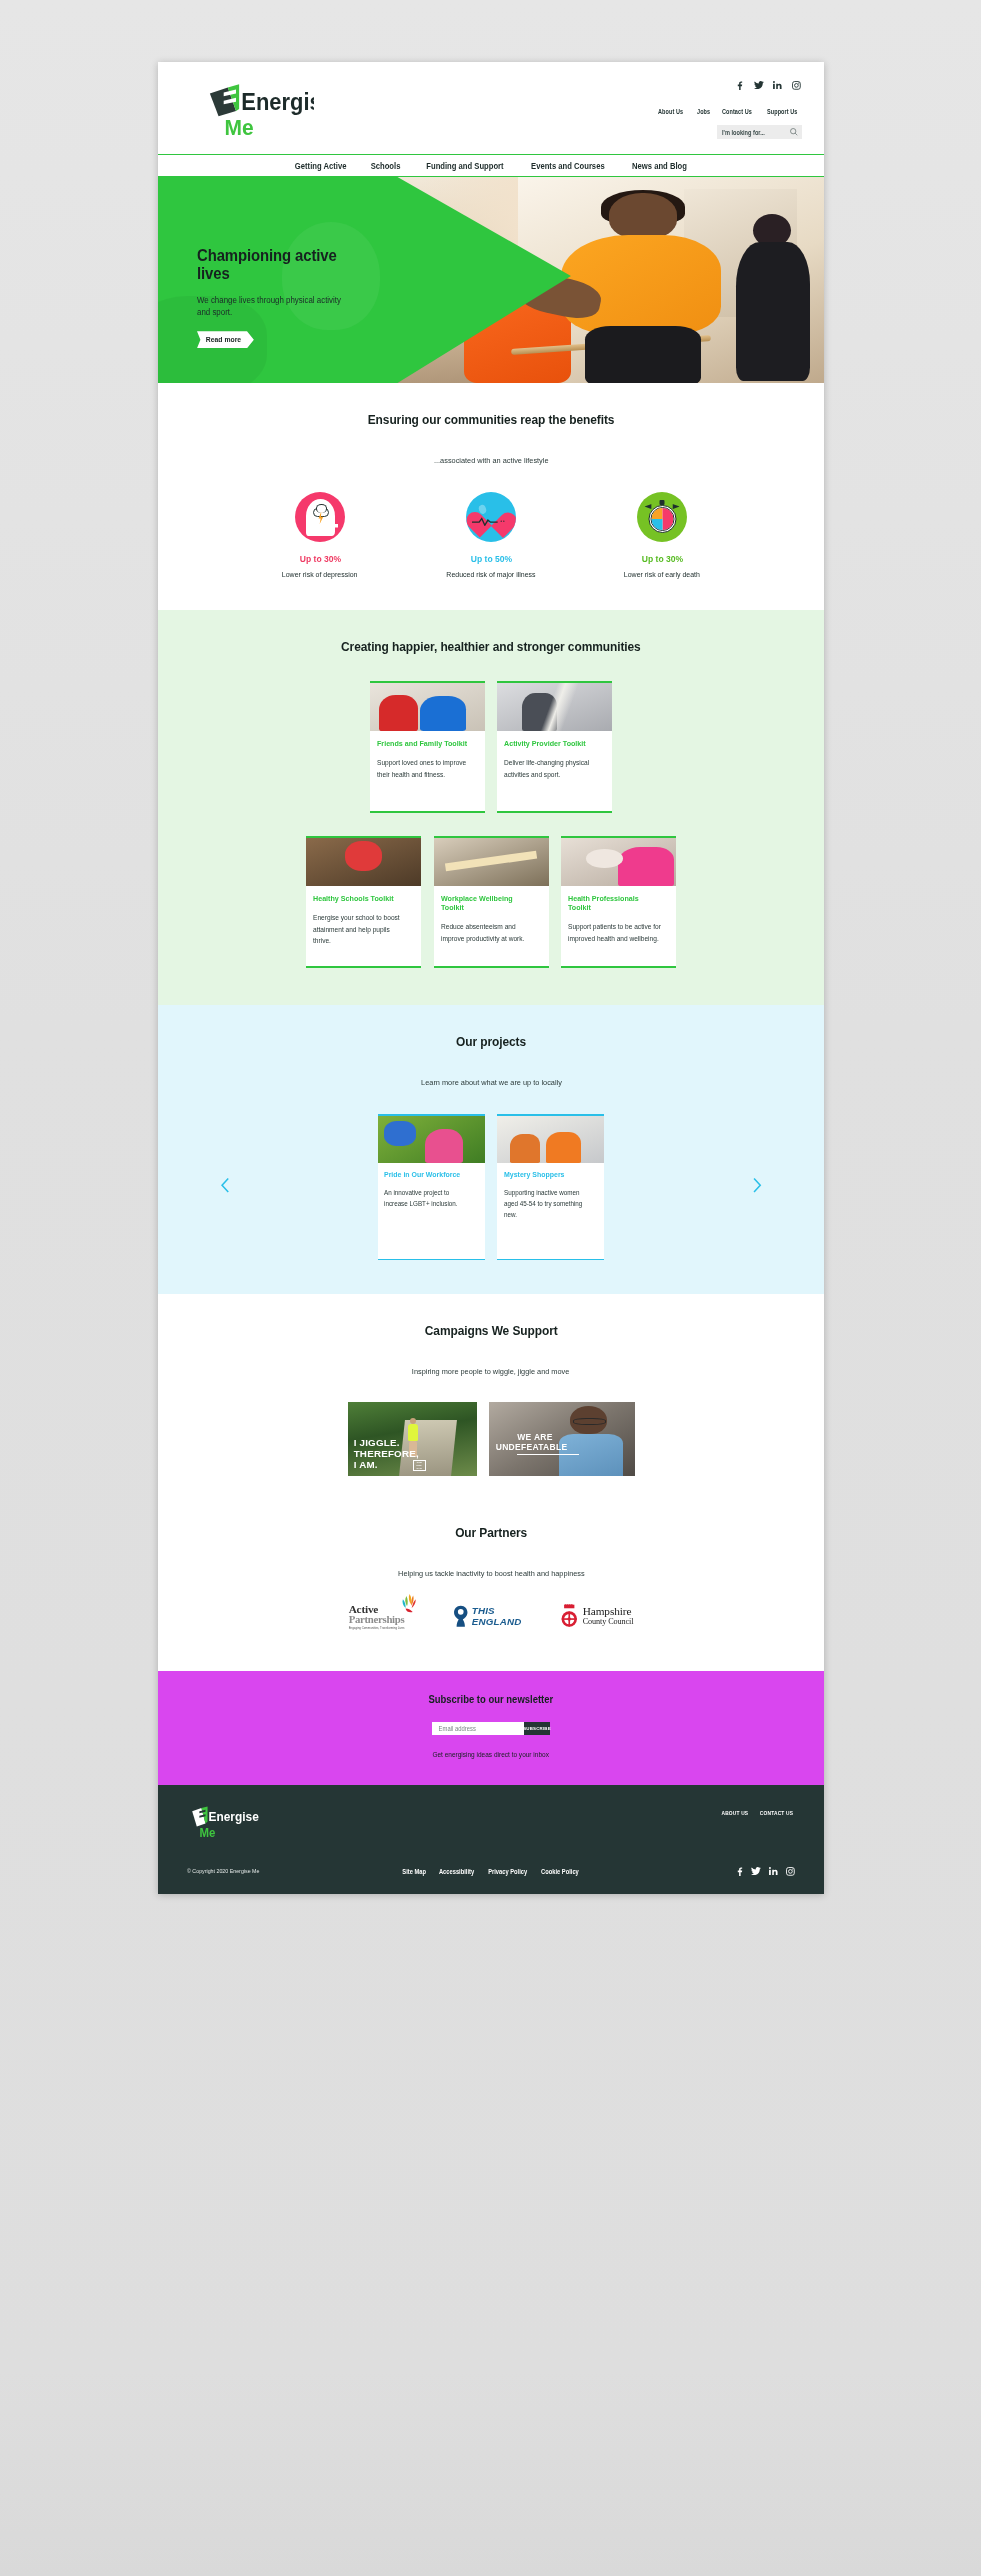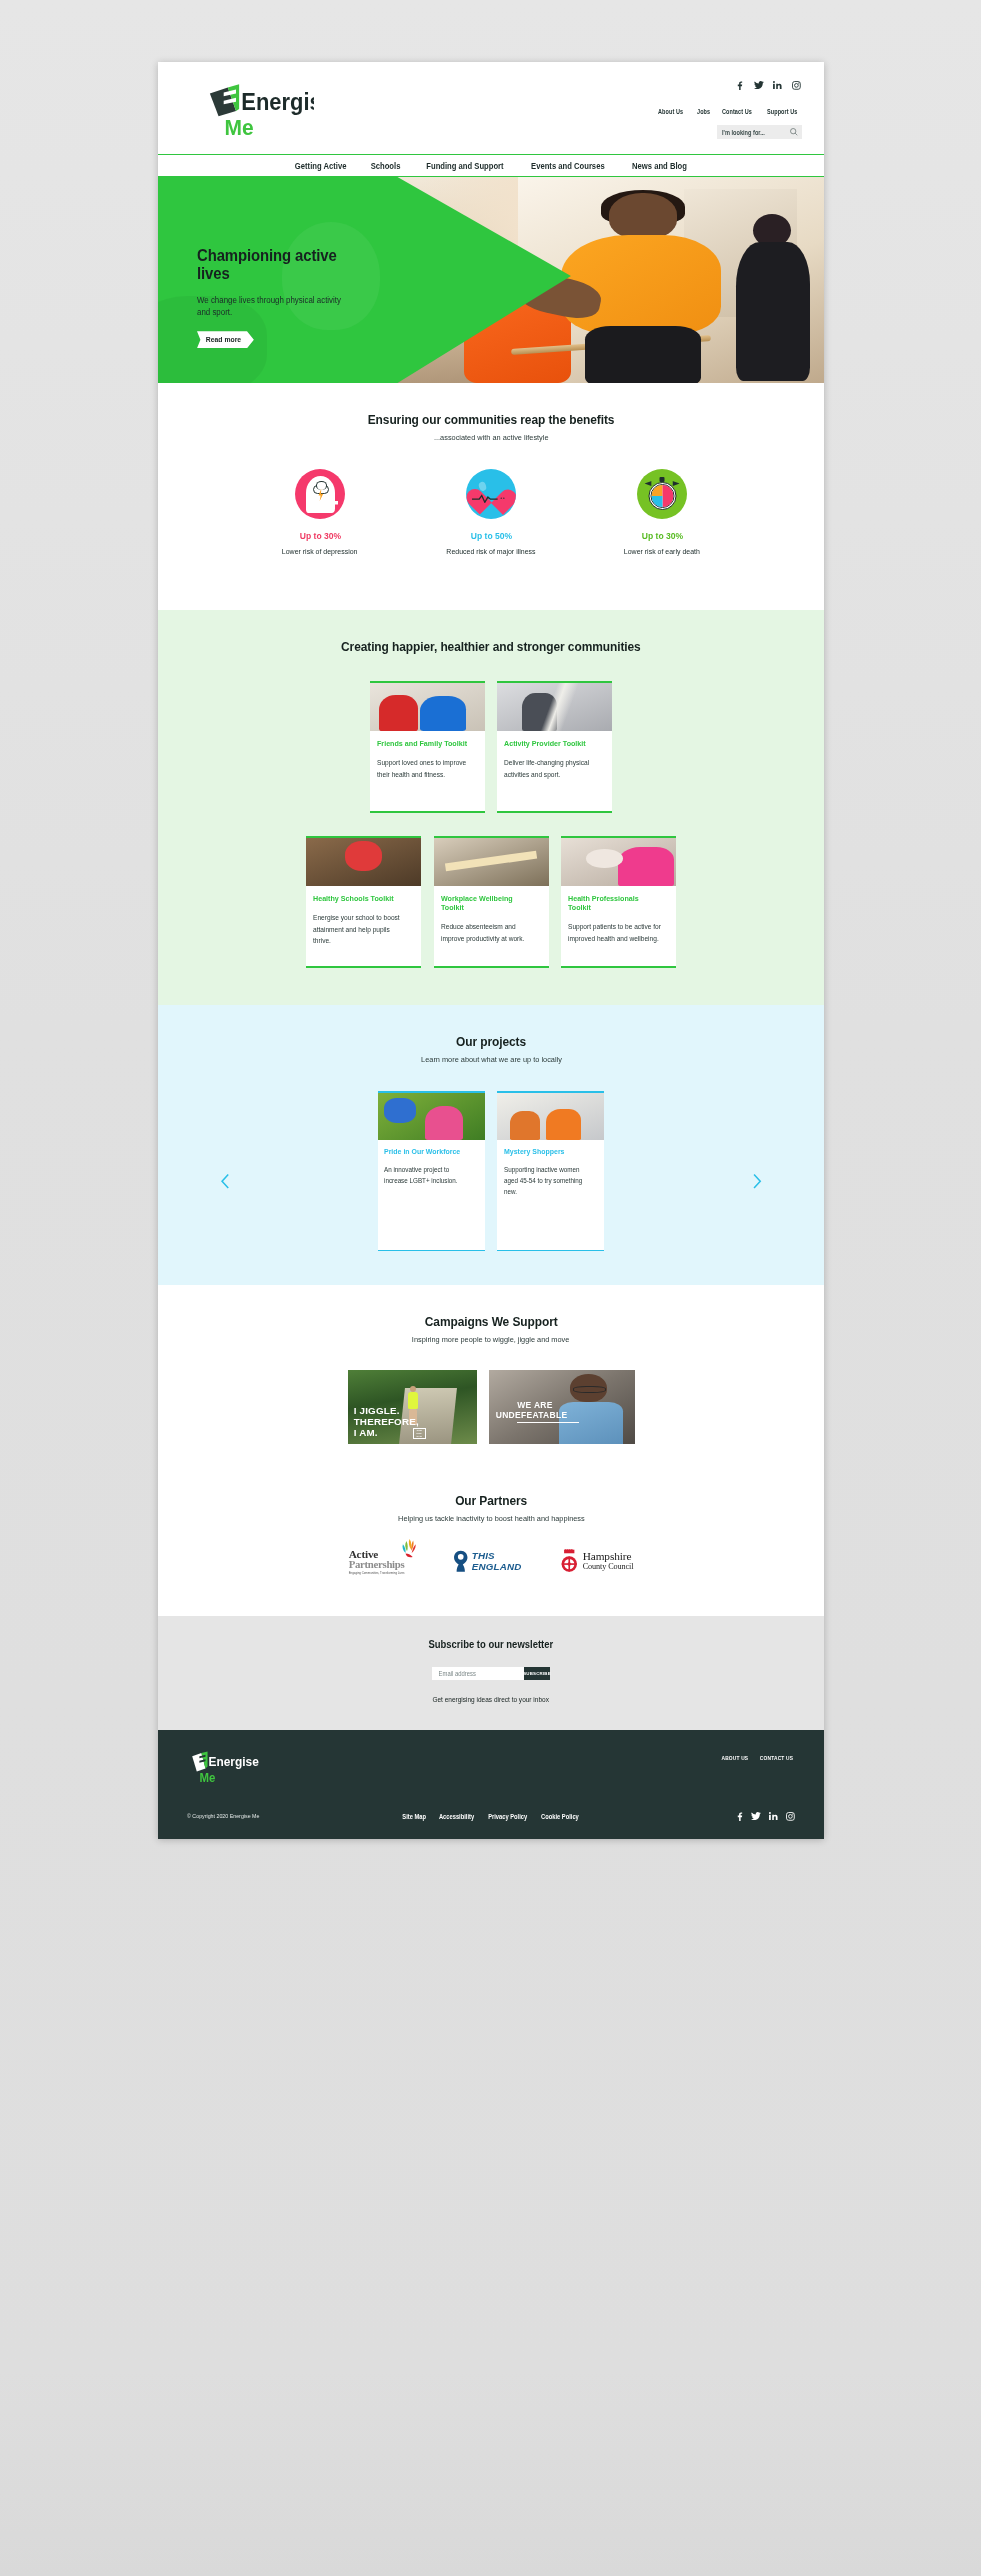--- a/index.html
+++ b/index.html
@@ -127,21 +127,21 @@
   }
 
   
   .section { padding: 29px 0 0; }
   .sec-title {
     text-align:center; font-family:"Liberation Sans Narrow","Liberation Sans",sans-serif;
     font-size:13px; font-weight:700; color:#16211f; letter-spacing:-0.1px;
   }
   .sec-title span { display:inline-block; transform:scaleX(.92); }
   .sec-sub {
-    text-align:center; margin-top:6px;
+    text-align:center; margin-top:29px;
     font-family:"Liberation Sans Narrow","Liberation Sans",sans-serif;
     font-size:8px; color:#2c3b3a;
   }
   .sec-sub span { display:inline-block; transform:scaleX(.92); }
 
   
   .benefits { background:#fff; height:227px; }
   .benefit-row { display:flex; justify-content:center; gap:68px; margin-top:27px; }
   .benefit { width:103px; text-align:center; }
   .benefit .circle {
@@ -234,21 +234,21 @@
   .p-senior:after { content:""; position:absolute; left:50%; top:18%; width:48%; height:82%;
     background:#ef3b8d; border-radius:40% 32% 6% 6%; }
   .p-senior:before { content:""; position:absolute; left:22%; top:22%; width:32%; height:40%;
     background:#efe7e0; border-radius:50%; z-index:2; }
 
   
   .projects { background:#e1f6fc; padding:29px 0 34px; position:relative; }
   .proj-grid { display:flex; justify-content:center; gap:12.4px; margin-top:27px; }
   .pcard { width:107px; background:#fff; border-top:2.6px solid #29bfe8; border-bottom:1.5px solid #29bfe8; }
   .pcard .ph { height:47px; position:relative; overflow:hidden; }
-  .pcard .body { padding:7.2px 6.7px 9.3px; height:110px; }
+  .pcard .body { padding:7.2px 6.7px 9.3px; height:96px; }
   .pcard h3 {
     font-family:"Liberation Sans Narrow","Liberation Sans",sans-serif;
     font-size:7.5px; font-weight:700; color:#29bfe8; line-height:1.22;
   }
   .pcard h3 span { display:inline-block; transform:scaleX(.93); transform-origin:left top; }
   .pcard p {
     margin-top:8.8px; font-family:"Liberation Sans Narrow","Liberation Sans",sans-serif;
     font-size:6.7px; line-height:1.62; color:#2a3938;
   }
   .pcard p span { display:inline-block; transform:scaleX(.94); transform-origin:left top; }
@@ -324,21 +324,21 @@
   .se-logo .txt { line-height:1; }
   .se-logo .s1 { font-family:"Liberation Sans Narrow","Liberation Sans",sans-serif; font-size:9.8px; font-weight:700; font-style:italic; color:#1b5c8f; letter-spacing:0.2px; }
   .se-logo .s2 { font-family:"Liberation Sans Narrow","Liberation Sans",sans-serif; font-size:9.8px; font-weight:700; font-style:italic; color:#1b5c8f; letter-spacing:0.2px; margin-top:1px; }
 
   .hc-logo { display:flex; align-items:center; gap:4.6px; }
   .hc-logo .txt { line-height:1.05; }
   .hc-logo .h1 { font-family:"Liberation Serif",serif; font-size:11.3px; color:#1c1c1c; letter-spacing:-0.1px; }
   .hc-logo .h2 { font-family:"Liberation Serif",serif; font-size:8.2px; color:#1c1c1c; letter-spacing:-0.1px; }
 
   
-  .newsletter { background:#e5e5e5; padding:23px 0 27px; margin-top:12.4px; }
+  .newsletter { background:#d946ef; padding:23px 0 27px; margin-top:12.4px; }
   .nl-title {
     text-align:center; font-family:"Liberation Sans Narrow","Liberation Sans",sans-serif;
     font-size:10.3px; font-weight:700; color:#16211f;
   }
   .nl-title span { display:inline-block; transform:scaleX(.92); }
   .nl-form { display:flex; justify-content:center; margin-top:17px; }
   .nl-form .fld {
     width:92px; height:13px; background:#fff; display:flex; align-items:center; padding:0 4.6px;
     font-family:"Liberation Sans Narrow","Liberation Sans",sans-serif; font-size:6.4px; color:#7b8787;
   }

